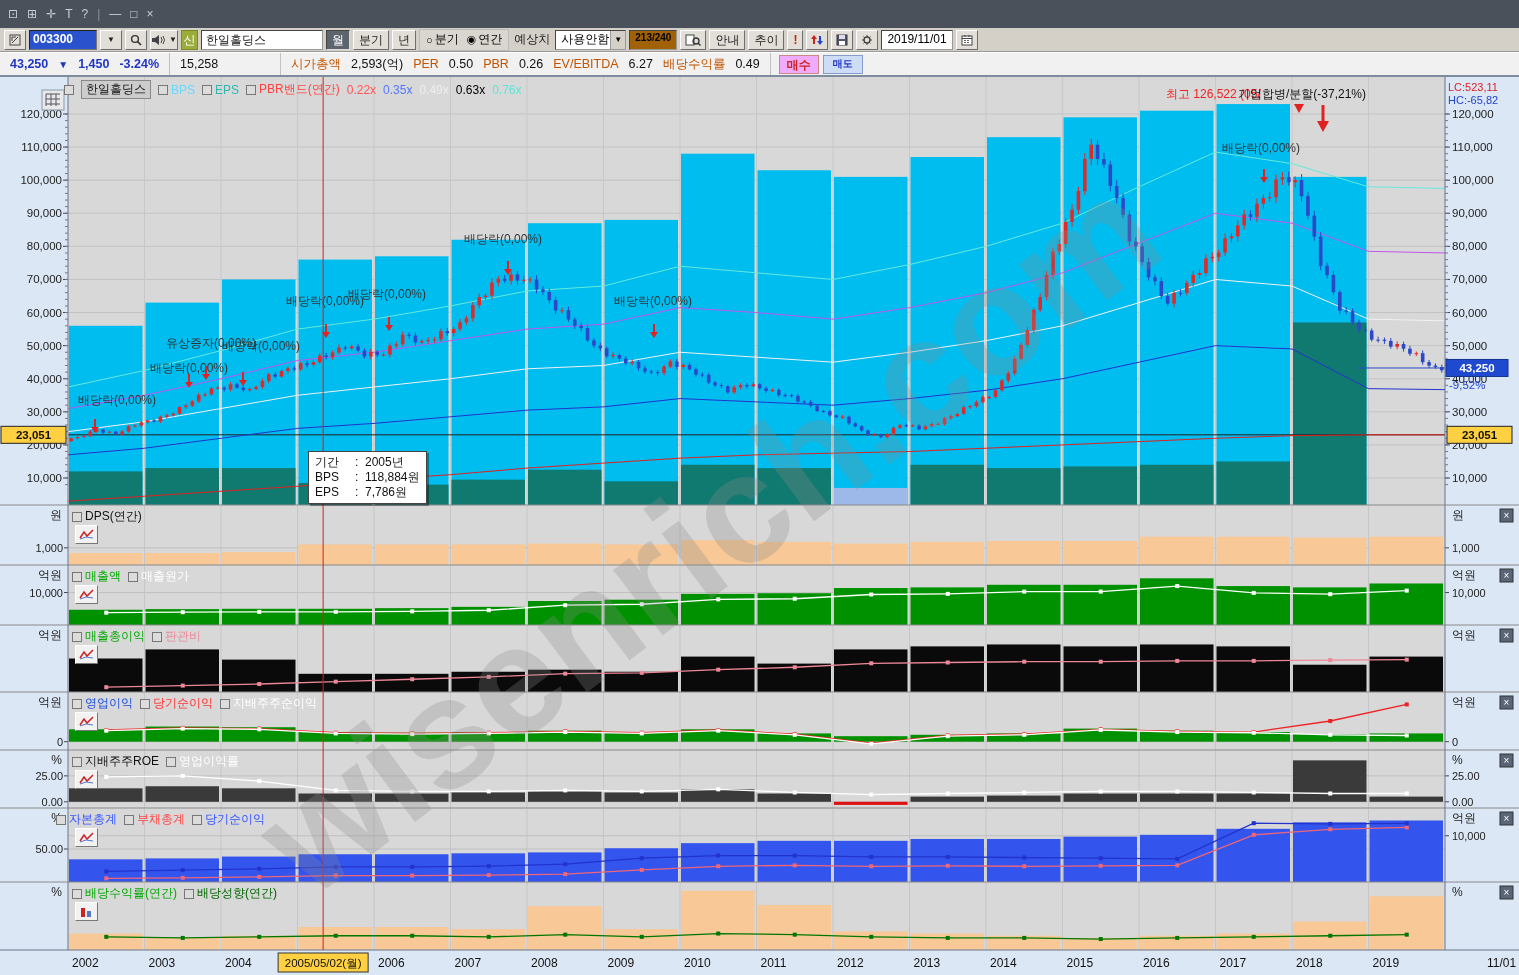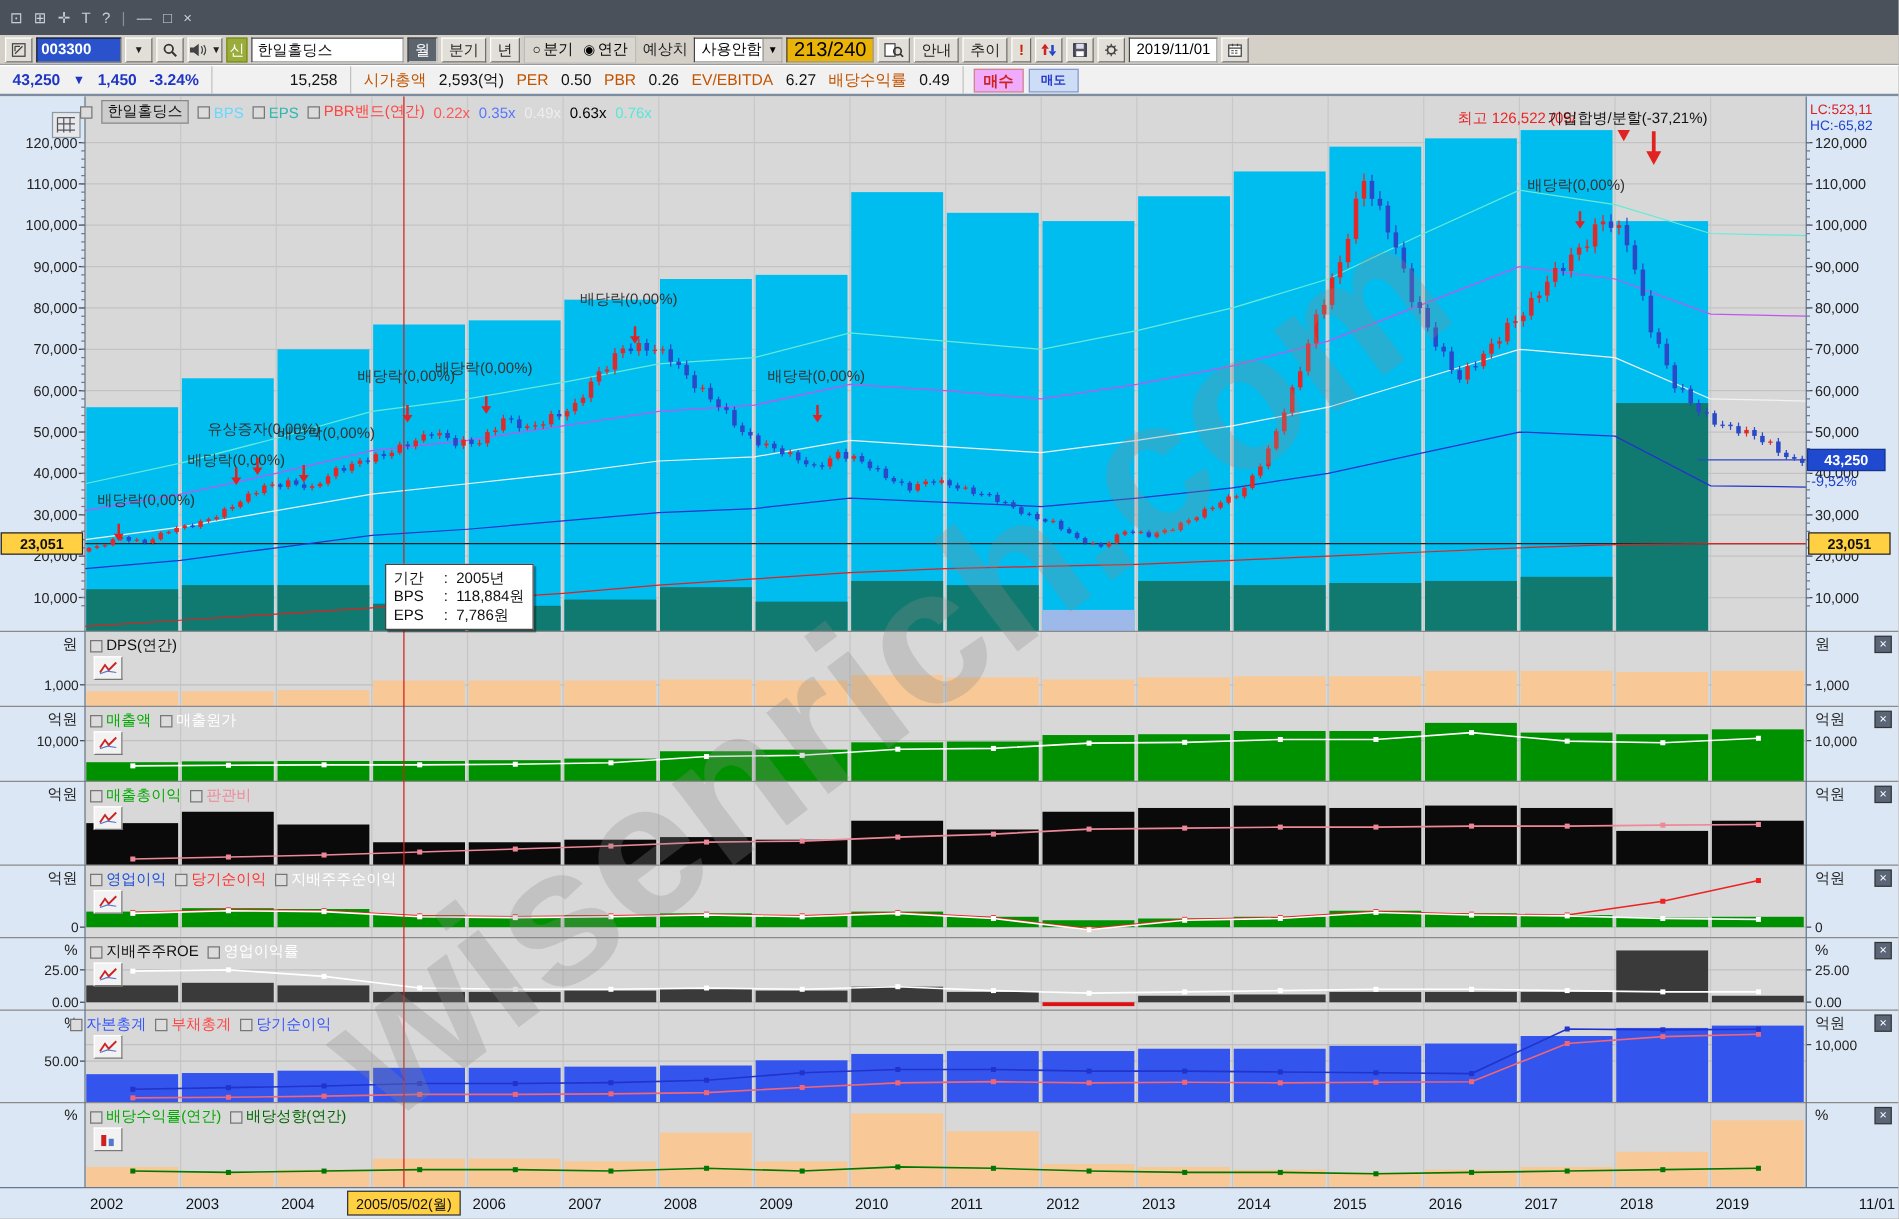--- a/index.html
+++ b/index.html
@@ -23,31 +23,31 @@
            border:1px solid #777;border-style:inset;padding:1px 3px;font-size:12px;}
   .namebox{width:112px;height:16px;background:#fff;border:1px inset #999;padding:1px 4px;font-size:12px;color:#111;}
   .badge-new{background:#9aad3b;color:#fff;width:15px;height:18px;line-height:18px;text-align:center;
              font-size:12px;border:1px solid #7a8c21;}
   .ddbtn{width:15px;height:20px;font-size:8px;padding:0;}
   .radio-group{display:inline-flex;gap:8px;align-items:center;border:1px solid #bbb;height:20px;padding:0 6px;background:#d9d6cf;}
   .radio{display:inline-flex;gap:2px;align-items:center;cursor:default;}
   .rglyph{font-size:11px;}
   .selbox{display:inline-flex;align-items:center;background:#fff;border:1px inset #999;height:18px;padding:0 0 0 5px;min-width:64px;justify-content:space-between;}
   .selbox .dd{background:#d4d0c8;border-left:1px solid #999;width:14px;text-align:center;font-size:8px;height:18px;line-height:18px;}
-  .cntbox{background:#eab308;border:1px inset #999;height:16px;padding:1px 5px;font-size:16px;}
+  .cntbox{background:#a16207;border:1px inset #999;height:16px;padding:1px 5px;font-size:10px;font-weight:bold;}
   .datebox{background:#fff;border:1px inset #999;height:16px;padding:1px 5px;font-size:12px;display:inline-block;}
   .lbl{color:#222;padding:0 2px;}
   .excl{color:#cc2200;font-weight:bold;}
   
   .pricebar{height:25px;background:#f1f1f1;border-bottom:2px solid #7e8ca0;display:flex;align-items:center;
             font-size:12.5px;box-sizing:border-box;border-top:1px solid #fff;}
   .pb-sec{display:flex;align-items:center;gap:10px;padding:0 10px;height:100%;border-right:1px solid #c2c2c2;}
   .pb-num{color:#1f35c4;font-weight:bold;}
   .pb-arrow{color:#1f35c4;font-size:10px;}
-  .pb-vol{min-width:90px;justify-content:flex-end;color:#111;}
+  .pb-vol{min-width:90px;justify-content:flex-start;color:#111;}
   .pb-lab{color:#c25400;}
   .pb-val{color:#111;}
   .pb-buy{margin-left:8px;width:40px;height:19px;background:#f0abfc;border:1px solid #cc8888;color:#cc2222;font-weight:bold;font-size:12px;font-family:inherit;}
   .pb-sell{margin-left:4px;width:40px;height:19px;background:#cdddf5;border:1px solid #8899cc;color:#2233cc;font-weight:bold;font-size:10px;font-family:inherit;}
   .pb-fill{flex:1;}
   
   #chartwrap{position:absolute;left:0;top:77px;width:1519px;height:898px;}
   #chart-svg{display:block;font-family:"Liberation Sans","DejaVu Sans",sans-serif;}
   .overlay{position:absolute;font-size:12px;}
   .leg{display:flex;align-items:center;gap:7px;white-space:nowrap;}

